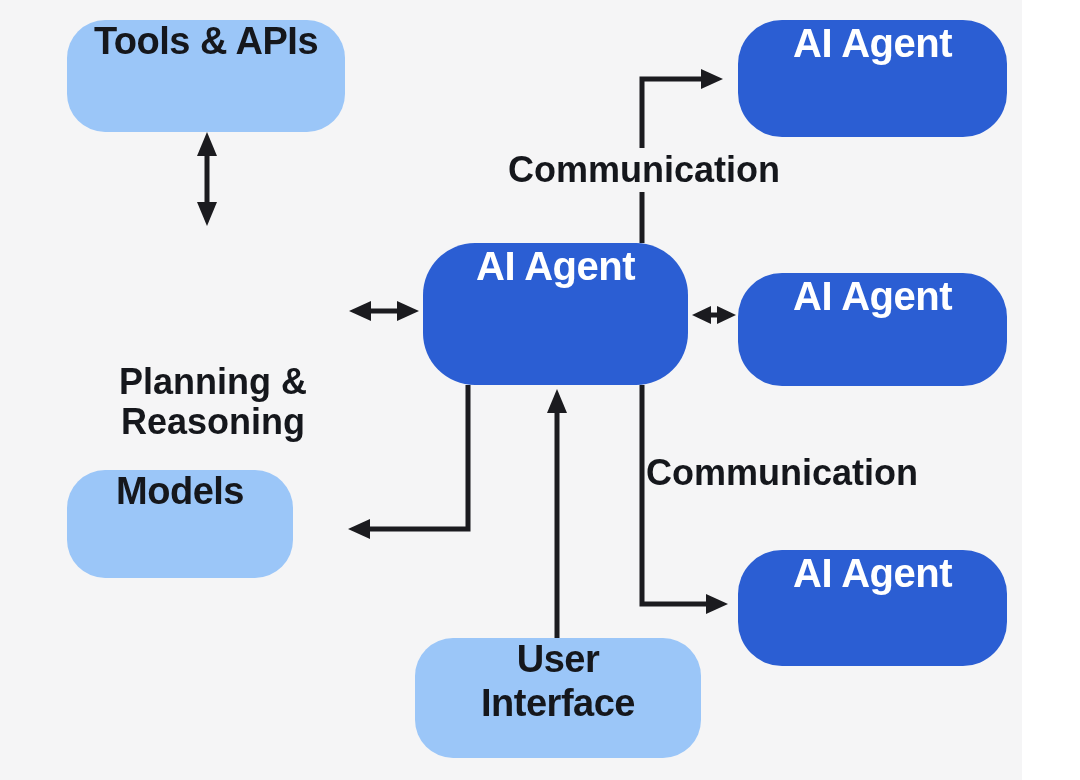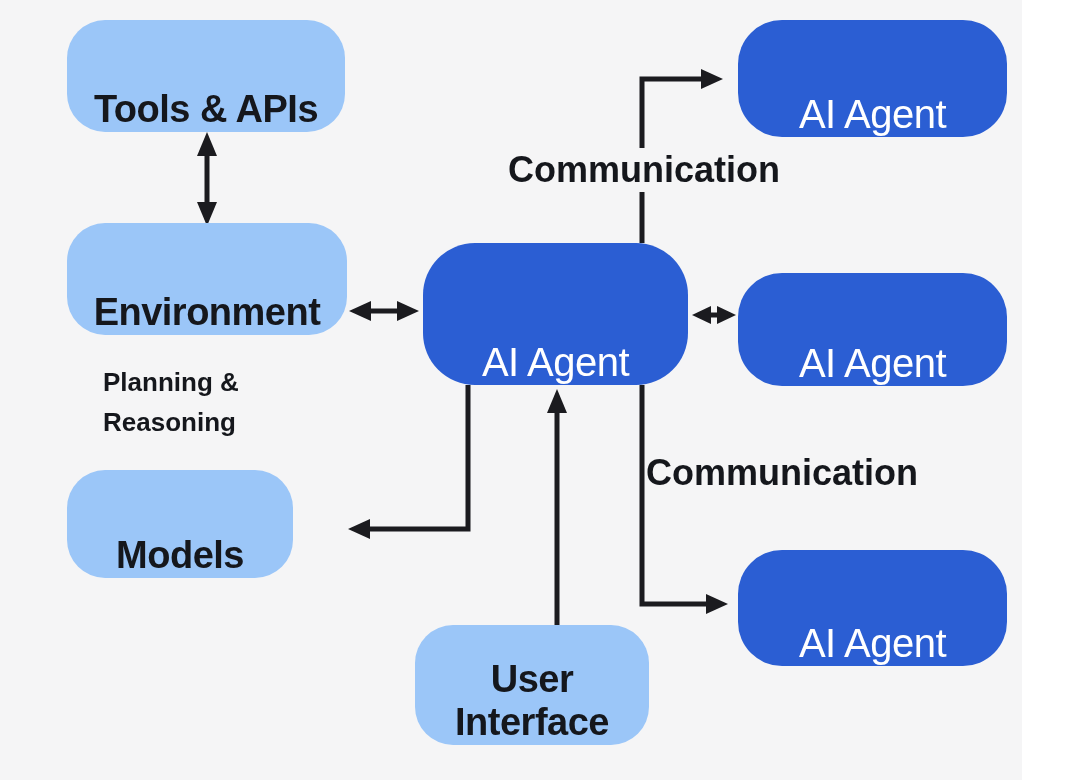--- a/index.html
+++ b/index.html
@@ -16,65 +16,65 @@
   }
   #right-margin {
     position: absolute;
     top: 0; right: 0;
     width: 58px; height: 780px;
     background: #ffffff;
   }
   .node {
     position: absolute;
     display: flex;
-    align-items: flex-end;
+    align-items: flex-start;
     justify-content: center;
     text-align: center;
     box-sizing: border-box;
   }
   .node.light {
     background: var(--light-box, #9bc6f8);
     color: var(--dark-text, #15171c);
     border-radius: 38px;
     font-size: 38px;
     font-weight: 600;
     letter-spacing: -0.5px;
   }
   .node.dark {
     background: var(--dark-box, #2b5ed3);
     color: #ffffff;
     border-radius: 44px;
     font-size: 40px;
-    font-weight: 400;
+    font-weight: 700;
     letter-spacing: -0.5px;
   }
   .node .label { line-height: 1.15; }
 
   #node-tools-apis     { left: 67px;  top: 20px;  width: 278px; height: 112px; }
   #node-environment    { left: 67px;  top: 223px; width: 280px; height: 112px; }
   #node-models         { left: 67px;  top: 470px; width: 226px; height: 108px; }
-  #node-user-interface { left: 415px; top: 625px; width: 234px; height: 120px; }
+  #node-user-interface { left: 415px; top: 638px; width: 286px; height: 120px; }
   #node-user-interface .label { max-width: 200px; }
   #node-agent-central      { left: 423px; top: 243px; width: 265px; height: 142px; border-radius: 52px; }
   #node-agent-top-right    { left: 738px; top: 20px;  width: 269px; height: 117px; }
   #node-agent-middle-right { left: 738px; top: 273px; width: 269px; height: 113px; }
   #node-agent-bottom-right { left: 738px; top: 550px; width: 269px; height: 116px; }
 
   .annotation {
     position: absolute;
     color: var(--dark-text, #15171c);
     font-weight: 700;
     white-space: nowrap;
   }
   #label-communication-top    { left: 508px; top: 152px; font-size: 36px; line-height: 36px; }
   #label-communication-bottom { left: 646px; top: 455px; font-size: 36px; line-height: 36px; }
   #label-planning-reasoning {
     left: 103px; top: 362px; width: 220px;
-    font-size: 26px; line-height: 40px;
-    white-space: normal;
+    font-size: 36px; line-height: 40px;
+    text-align: center; white-space: normal;
   }
 
   #connectors {
     position: absolute;
     left: 0; top: 0;
     width: 1080px; height: 780px;
   }
   #connectors .stroke {
     fill: none;
     stroke: var(--line-color, #1b1b1f);
@@ -132,23 +132,20 @@
     <g>
       <polyline class="stroke" points="642,385 642,604 712,604"></polyline>
       <polygon class="head" points="728,604 706,594 706,614"></polygon>
     </g>
   </svg>
 
   <div class="node light" id="node-tools-apis">
     <span class="label">Tools &amp; APIs</span>
   </div>
 
-  <div class="node light" id="node-environment">
-    <span class="label">Environment</span>
-  </div>
 
   <div class="node light" id="node-models">
     <span class="label">Models</span>
   </div>
 
   <div class="node light" id="node-user-interface">
     <span class="label">User Interface</span>
   </div>
 
   <div class="node dark" id="node-agent-central">

